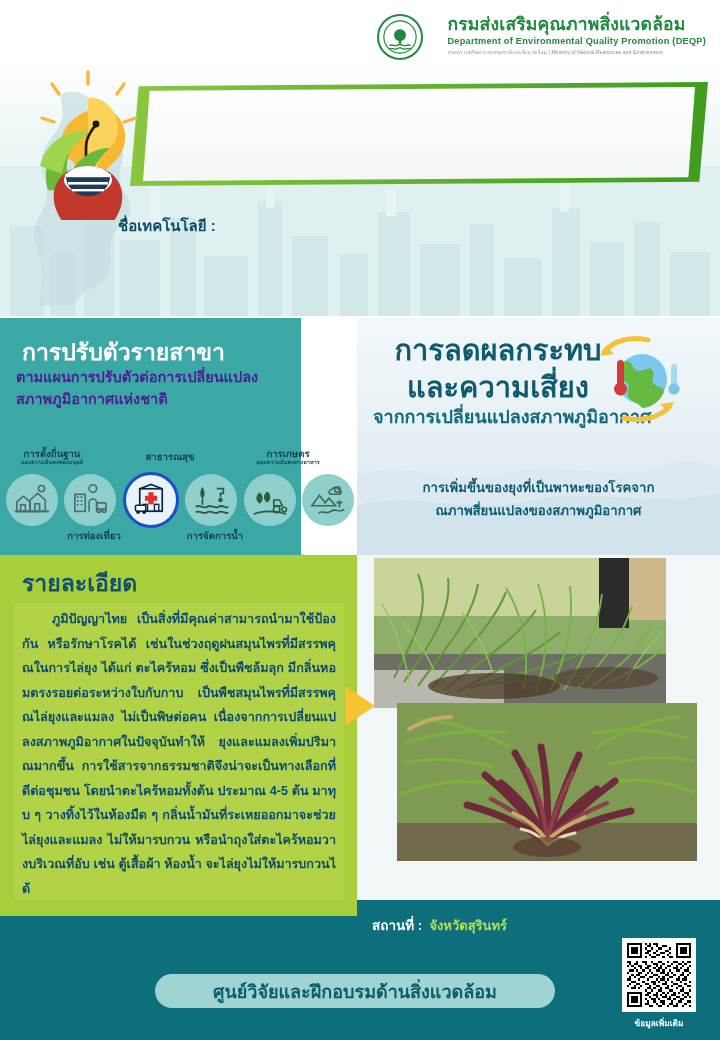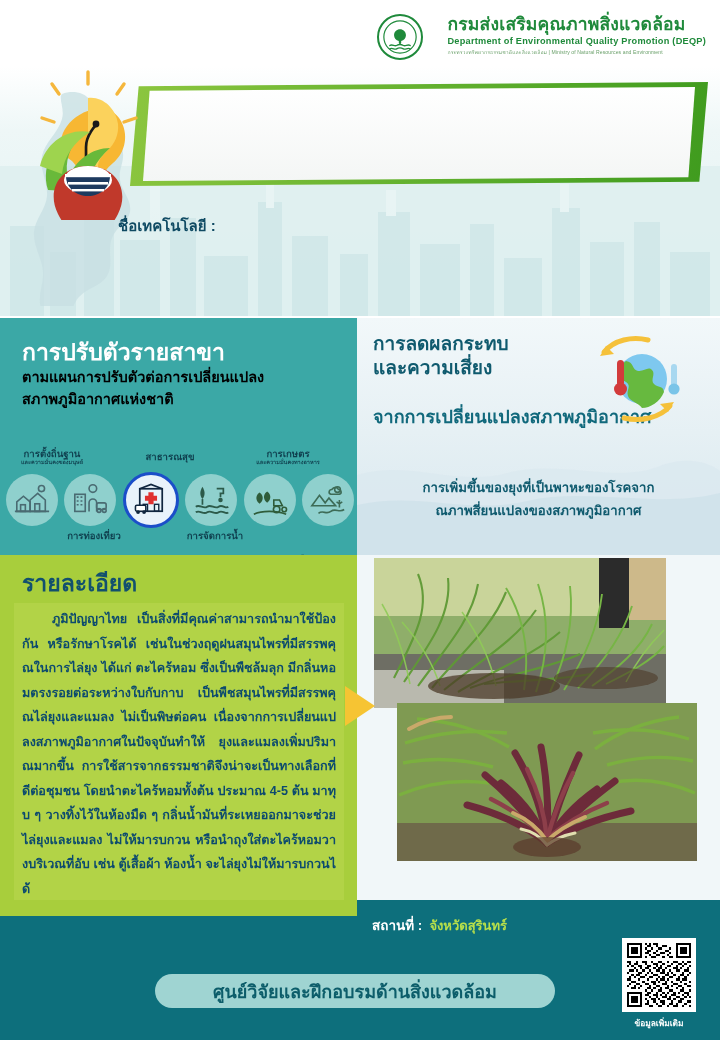--- a/index.html
+++ b/index.html
@@ -93,31 +93,31 @@
   }
   .tech-name {
     position: absolute; left: 0; top: 190px; width: 720px;
     text-align: center; padding-left: 60px;
     font-size: 27px; font-weight: bold; color: #0d6f86;
     letter-spacing: .3px;
   }
 
   
   .panel-adapt {
-    position: absolute; left: 0; top: 318px; width: 357px; height: 237px;
+    position: absolute; left: 0; top: 318px; width: 301px; height: 237px;
     background: #3ba8a6;
     padding-left: 7px;
   }
   .panel-adapt .h1 {
     position: absolute; left: 22px; top: 16px;
     font-size: 23px; font-weight: bold; color: #ffffff;
   }
   .panel-adapt .h2 {
-    position: absolute; left: 22px; top: 48px; width: 320px;
-    font-size: 14.5px; font-weight: bold; color: #000000;
+    position: absolute; left: 16px; top: 48px; width: 320px;
+    font-size: 14.5px; font-weight: bold; color: #4c1d95;
     line-height: 1.55;
   }
   .sector-strip {
     position: absolute; left: 0; top: 128px; width: 357px; height: 109px;
   }
   .sec-top-labels, .sec-bot-labels {
     position: absolute; width: 357px;
   }
   .sec-top-labels { top: 2px; height: 28px; }
   .sec-bot-labels { bottom: 1px; height: 30px; }
@@ -143,21 +143,21 @@
 
   
   .panel-mitig {
     position: absolute; left: 357px; top: 318px; width: 363px; height: 237px;
     background: linear-gradient(180deg, #f2f8fa 0%, #e6f0f4 48%, #d7e8ef 100%);
     overflow: hidden;
   }
   .mitig-waves { position: absolute; left: 0; bottom: 0; width: 363px; height: 120px; }
   .panel-mitig .h1 {
     position: absolute; left: 16px; top: 14px; width: 250px;
-    font-size: 19px; font-weight: bold; color: #0f5a6e; line-height: 1.26;
+    font-size: 29px; font-weight: bold; color: #0f5a6e; line-height: 1.26; text-align: center;
   }
   .panel-mitig .h2 {
     position: absolute; left: 16px; top: 84px; width: 330px;
     font-size: 18px; font-weight: bold; color: #11697c;
   }
   .climate-icon {
     position: absolute; right: 26px; top: 16px; width: 112px; height: 92px;
   }
   .mitig-note {
     position: absolute; left: 0; top: 158px; width: 363px;

